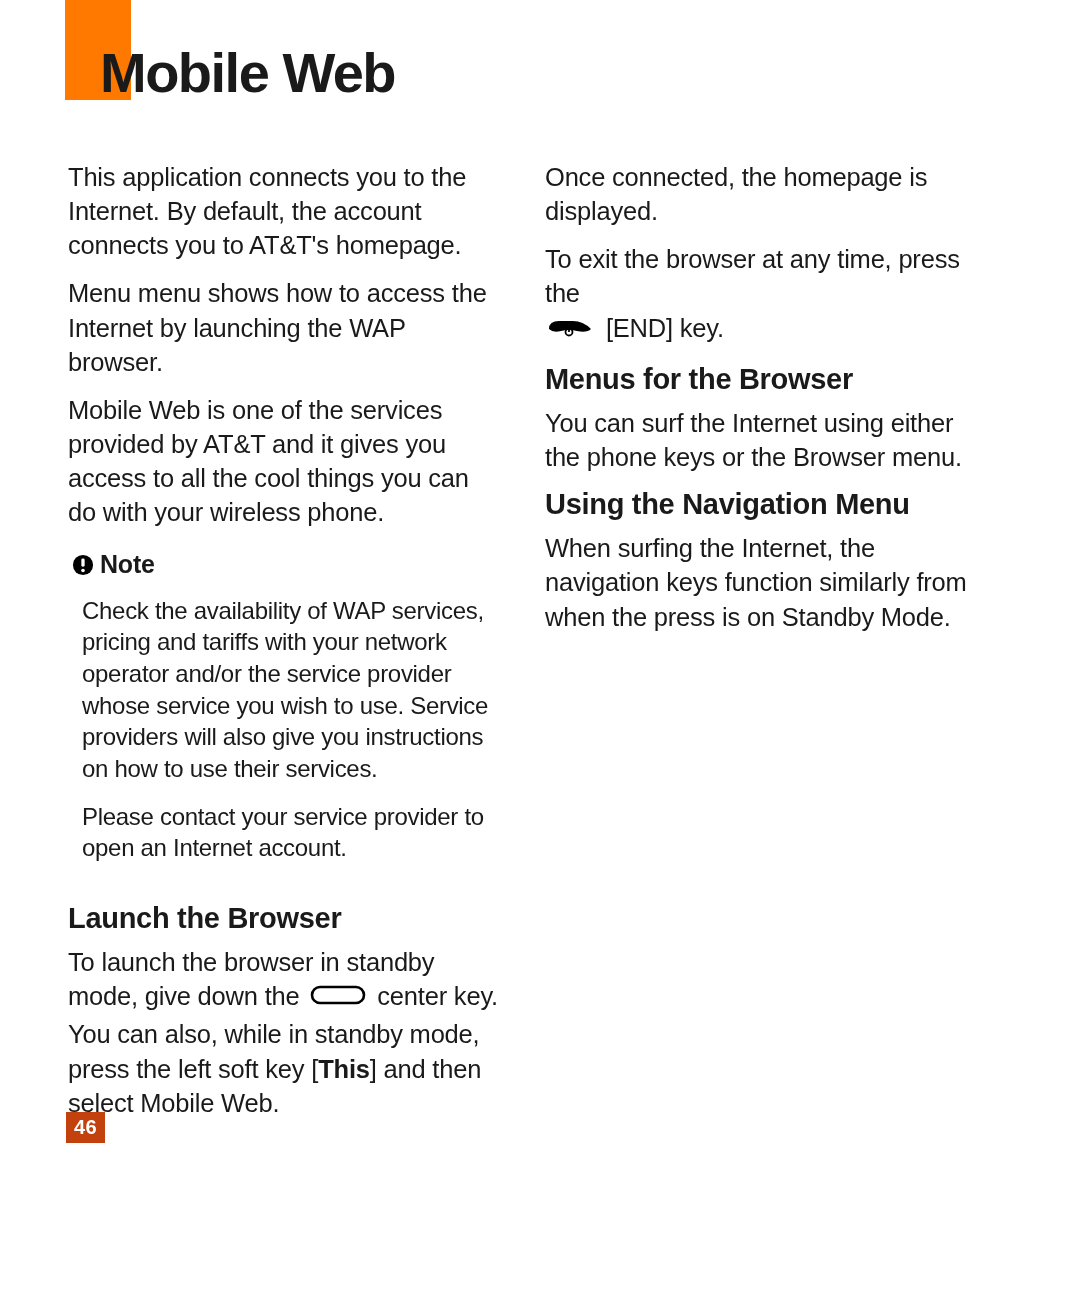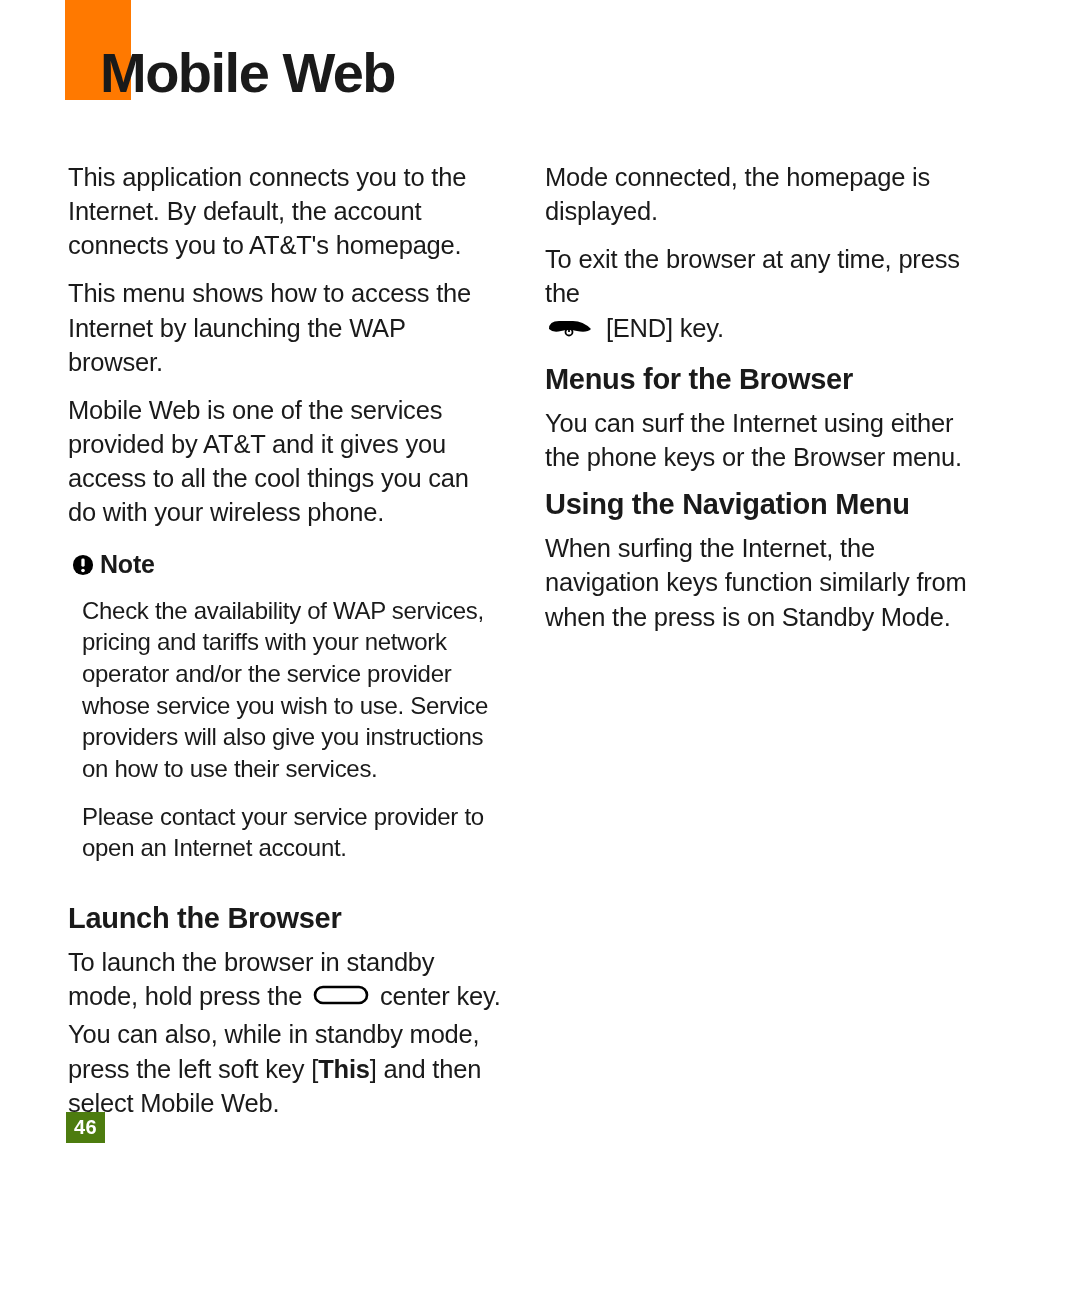--- a/index.html
+++ b/index.html
@@ -87,70 +87,70 @@
   }
   .end-key-icon {
     display: inline-block;
     vertical-align: middle;
     margin: 0 4px 4px 0;
   }
   .page-number {
     position: absolute;
     left: 66px;
     bottom: 152px;
-    background: #4d7c0f;
+    background: #c2410c;
     color: #ffffff;
     font-weight: 900;
     font-size: 20px;
     padding: 4px 8px;
     letter-spacing: 0.5px;
   }
 </style>
 </head>
 <body>
 
 <div class="orange-tab"></div>
 <div class="page-title">Mobile Web</div>
 
 <div class="content">
 
   <div class="col">
     <p class="body">This application connects you to the Internet. By default, the account connects you to AT&amp;T's homepage.</p>
-    <p class="body">This menu shows how to access the Internet by launching the WAP browser.</p>
+    <p class="body">Menu menu shows how to access the Internet by launching the WAP browser.</p>
     <p class="body">Mobile Web is one of the services provided by AT&amp;T and it gives you access to all the cool things you can do with your wireless phone.</p>
 
     <div class="note-block">
       <div class="note-head">
         <span class="note-icon">
           <svg viewBox="0 0 24 24" width="22" height="22">
             <circle cx="12" cy="12" r="11" fill="#000"></circle>
             <rect x="10.2" y="5" width="3.6" height="9" rx="1.6" fill="#fff"></rect>
             <circle cx="12" cy="18" r="2" fill="#fff"></circle>
           </svg>
         </span>
         <span>Note</span>
       </div>
       <p class="note-body">Check the availability of WAP services, pricing and tariffs with your network operator and/or the service provider whose service you wish to use. Service providers will also give you instructions on how to use their services.</p>
       <p class="note-body">Please contact your service provider to open an Internet account.</p>
     </div>
 
     <h2 class="section">Launch the Browser</h2>
     <p class="body">
-      <span>To launch the browser in standby mode, hold press the </span>
+      <span>To launch the browser in standby mode, give down the </span>
       <span class="center-key-icon">
         <svg width="56" height="20" viewBox="0 0 56 20">
           <rect x="2" y="2" width="52" height="16" rx="8" fill="none" stroke="#000" stroke-width="2.6"></rect>
         </svg>
       </span>
       <span> center key. You can also, while in standby mode, press the left soft key [</span><span class="bold">This</span><span>] and then select Mobile Web.</span>
     </p>
   </div>
 
   <div class="col">
-    <p class="body">Mode connected, the homepage is displayed.</p>
+    <p class="body">Once connected, the homepage is displayed.</p>
     <p class="body">
       <span>To exit the browser at any time, press the </span><br>
       <span class="end-key-icon">
         <svg width="50" height="22" viewBox="0 0 50 22">
           <path d="M 4 14 Q 4 6 14 6 L 28 6 Q 38 6 46 14 Q 42 18 32 16 Q 24 14 16 16 Q 8 18 4 14 Z" fill="#000"></path>
           <circle cx="24" cy="17" r="3.5" fill="none" stroke="#000" stroke-width="1.8"></circle>
           <line x1="24" y1="12" x2="24" y2="17" stroke="#000" stroke-width="1.8"></line>
         </svg>
       </span>
       <span> [END] key.</span>

